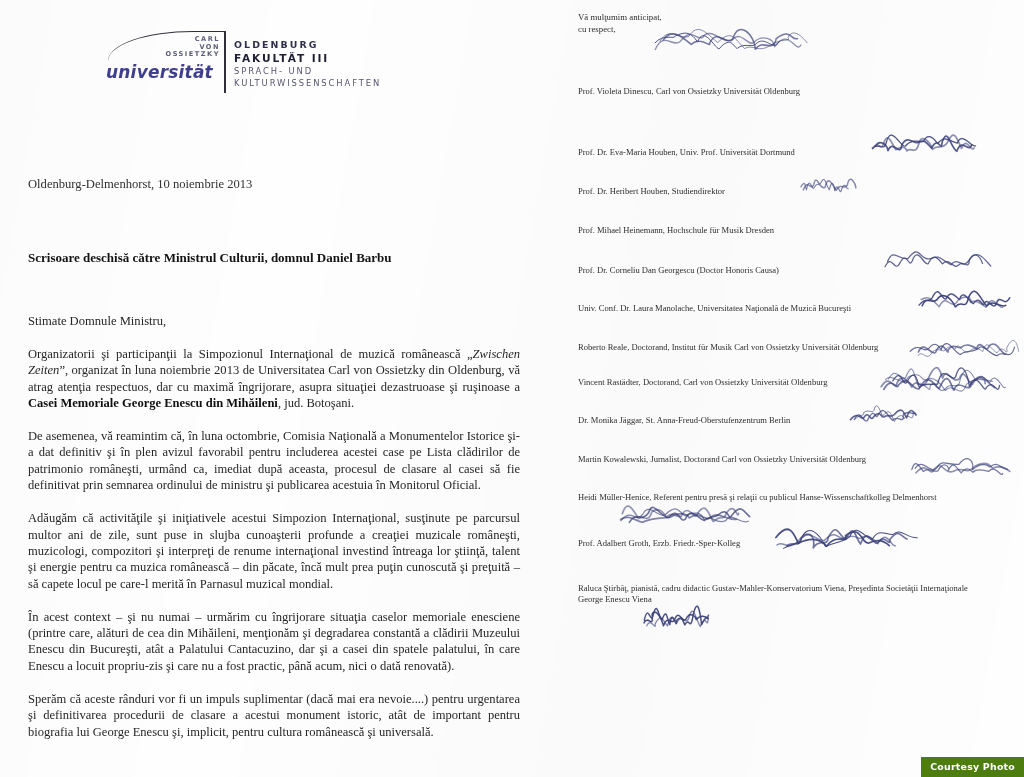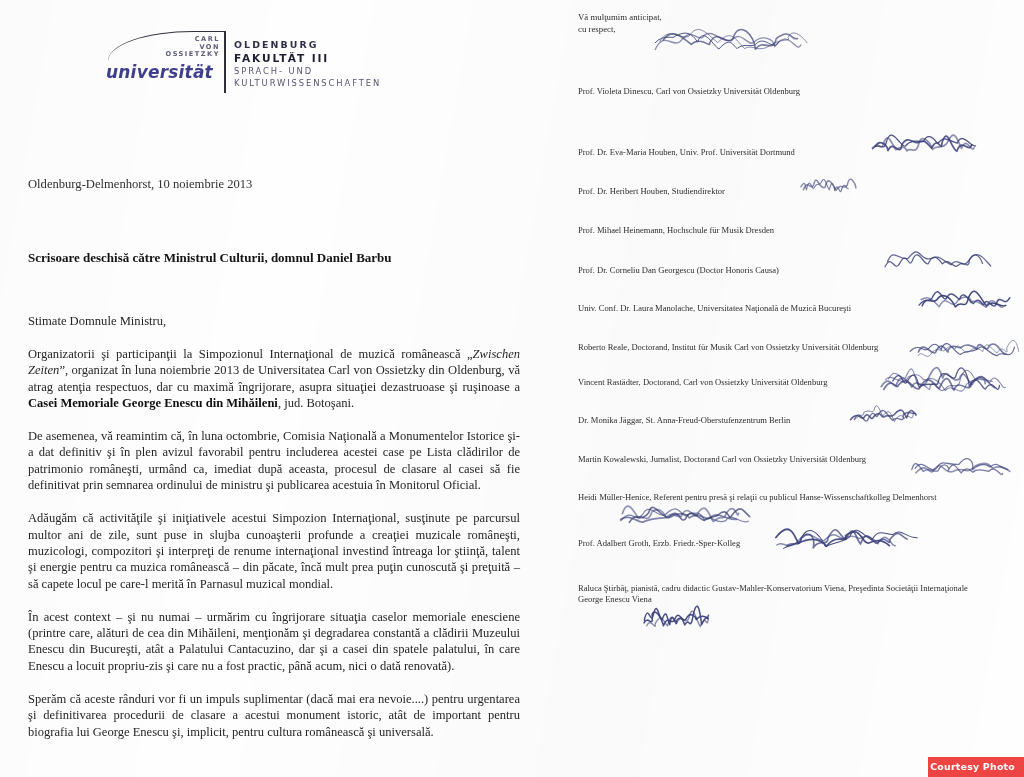--- a/index.html
+++ b/index.html
@@ -189,27 +189,27 @@
     fill: none;
     stroke-linecap: round;
     stroke-linejoin: round;
   }
 
   
   #courtesy-badge {
     position: absolute;
     right: 0px;
     bottom: 0px;
-    background: #ef4444;
+    background: #4d7c0f;
     color: #ffffff;
     font-family: "DejaVu Sans", sans-serif;
     font-size: 9.4px;
     font-weight: 700;
     letter-spacing: 0.25px;
-    padding: 4px 9px 5px 2px;
+    padding: 4px 9px 5px 9px;
   }
 </style>
 </head>
 <body>
 
 <div id="page">
 
   <div id="left-col">
 
     <div class="letterhead">

